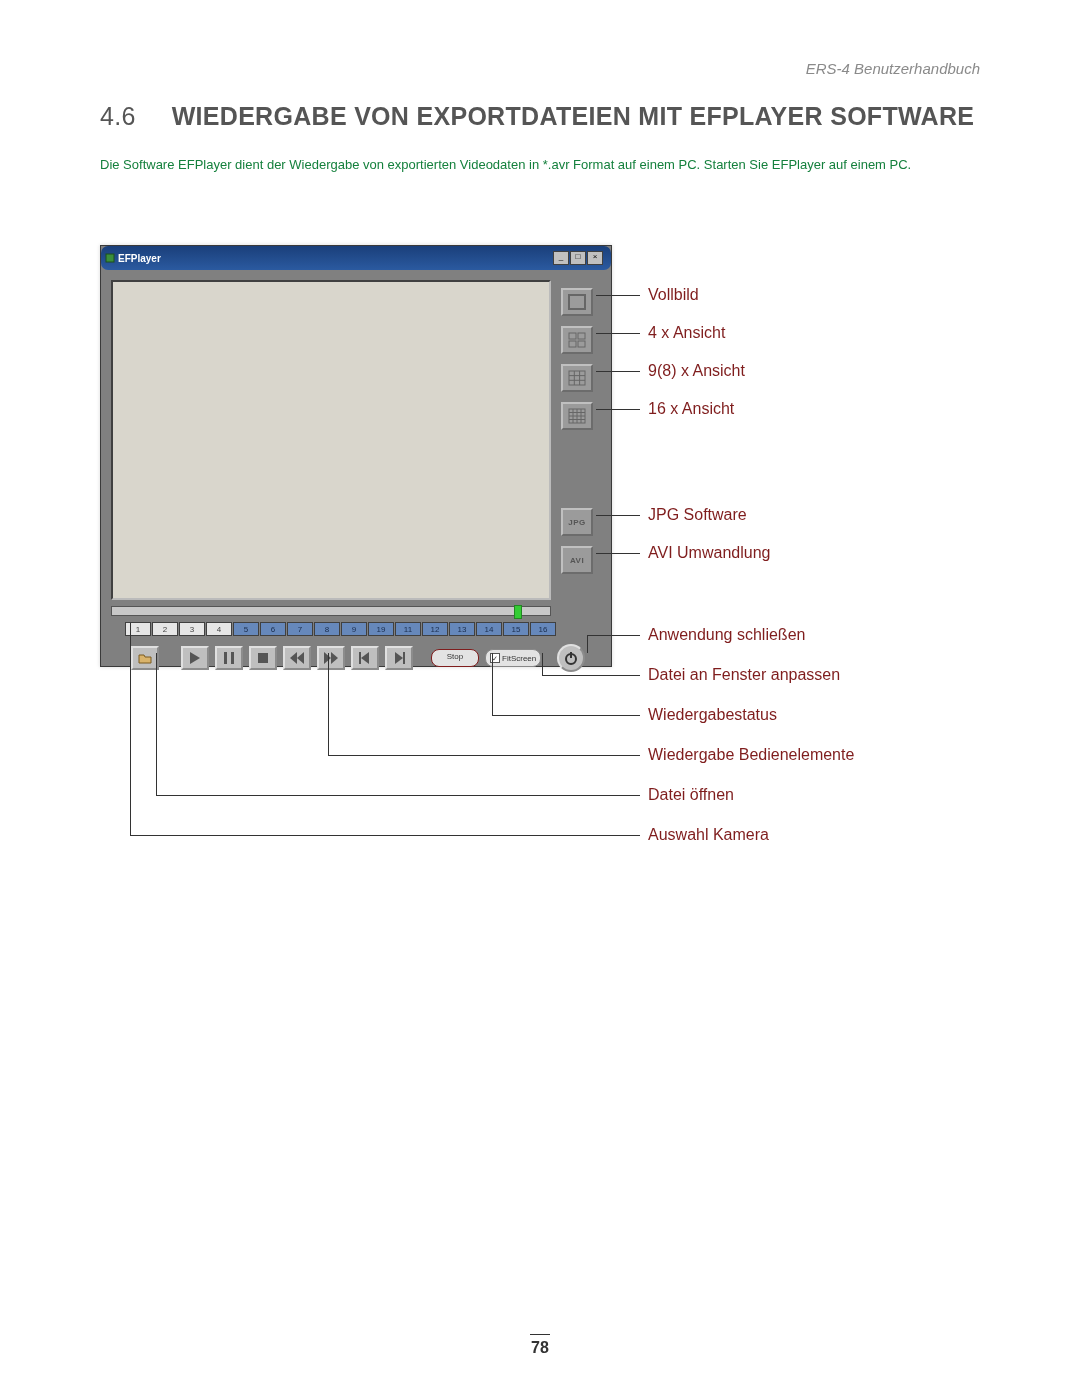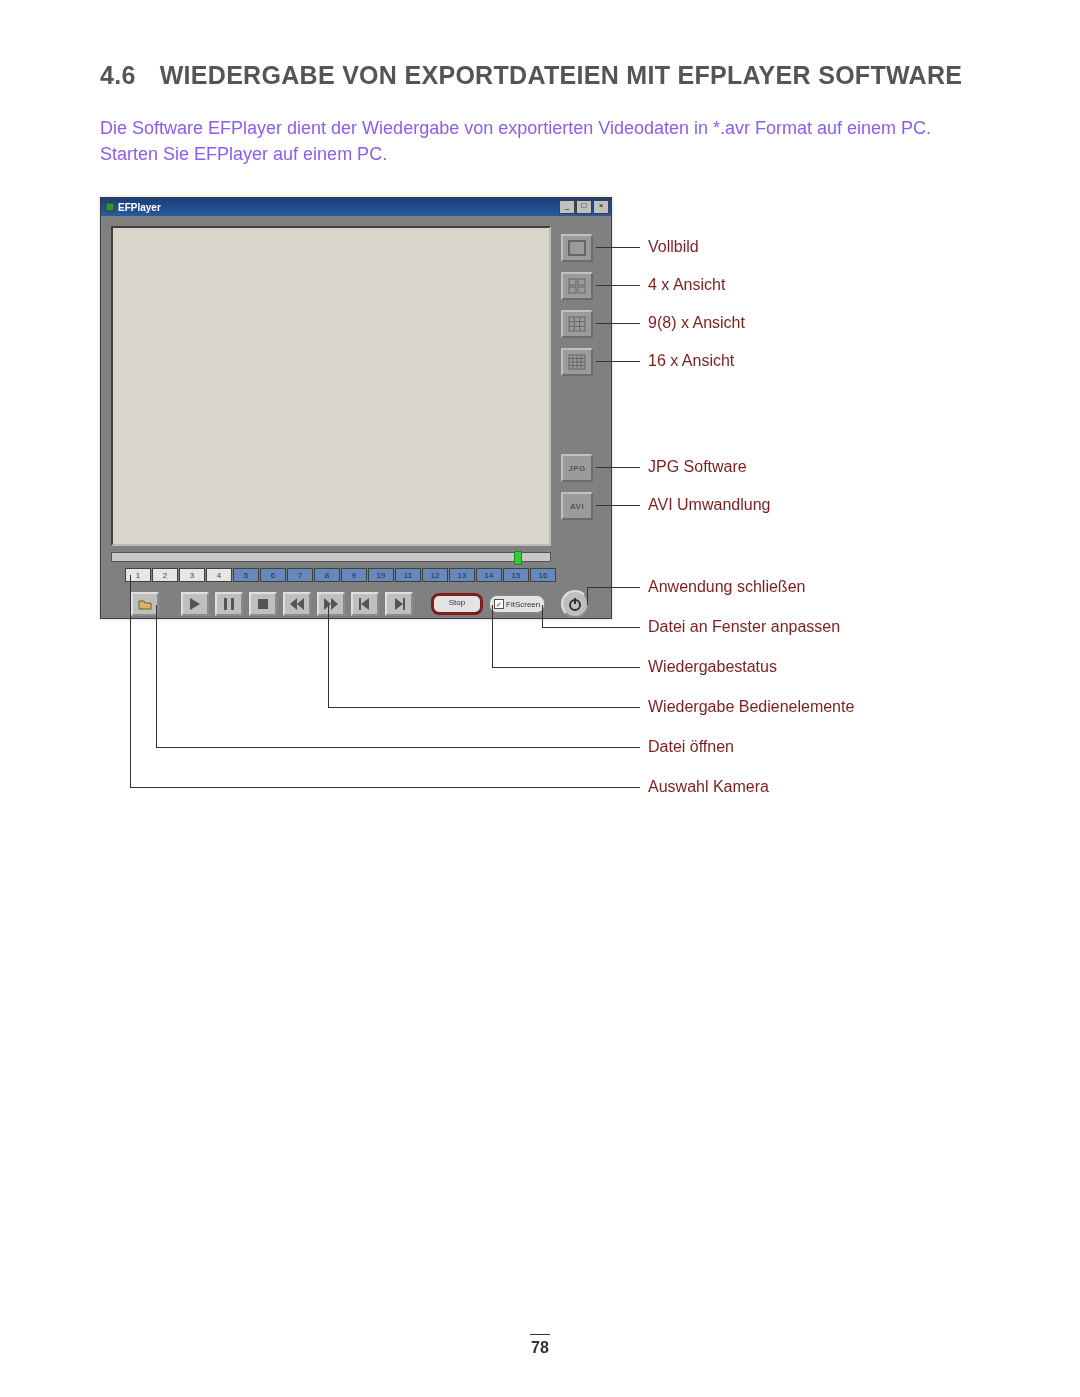--- a/index.html
+++ b/index.html
@@ -26,28 +26,28 @@
   h2.section-title {
     font-family: Arial, Helvetica, sans-serif;
     color: #555555;
     font-weight: 700;
     font-size: 25px;
     line-height: 1.25;
     margin: 0 0 24px 0;
     letter-spacing: 0.3px;
   }
   h2.section-title .num {
-    margin-right: 24px;
-    font-weight: 700;
+    margin-right: 36px;
+    font-weight: 400;
   }
   .body-text {
-    font-size: 18px;
-    color: #8b5cf6;
+    font-size: 13px;
+    color: #15803d;
     line-height: 1.45;
-    margin-bottom: 30px;
+    margin-bottom: 70px;
   }
   
   .diagram {
     position: relative;
     width: 880px;
     height: 700px;
     margin-left: 0;
   }
   
   .diagram svg.leads {
@@ -67,28 +67,29 @@
     left: 0;
     top: 0;
     width: 510px;
     height: 420px;
     background: #808080;
     border: 1px solid #3a3a3a;
     box-shadow: 0 0 4px rgba(0,0,0,0.15);
     font-family: Tahoma, Arial, sans-serif;
   }
   .title-bar {
-    height: 18px;
+    height: 24px;
     background: linear-gradient(#1a3f7a, #2b5aa0);
     color: #ffffff;
     font-size: 10px;
     display: flex;
     align-items: center;
-    padding: 0 2px 0 4px;
-    box-sizing: border-box;
+    padding: 0 8px 0 4px;
+    box-sizing: border-box;
+    border-radius: 7px;
   }
   .title-bar .title-icon {
     width: 10px; height: 10px;
     margin-right: 3px;
   }
   .title-bar .title-text {
     flex: 1;
     font-weight: bold;
   }
   .win-btn {
@@ -172,21 +173,21 @@
     box-sizing: border-box;
     display: flex;
     align-items: center;
     justify-content: center;
   }
   .ctl-btn svg { display:block; }
   .status-pill {
     width: 46px; height: 16px;
     border-radius: 8px;
     background: #e3e3e3;
-    border: 3px solid #7f1d1d;
+    border: 1px solid #7f1d1d;
     font-size: 8px;
     line-height: 14px;
     text-align: center;
     color: #333;
   }
   .fit-box {
     display: flex; align-items: center;
     gap: 2px;
     background: #e3e3e3;
     border: 1px solid #888;
@@ -253,20 +254,21 @@
     width: 20px; height: 1px;
     background: #333;
     margin: 0 auto 4px auto;
   }
 </style>
 </head>
 <body>
 
 <div class="page">
 
+  <div class="doc-header">ERS-4 Benutzerhandbuch</div>
 
   <h2 class="section-title">
     <span class="num">4.6</span><span>WIEDERGABE VON EXPORTDATEIEN MIT EFPLAYER SOFTWARE</span>
   </h2>
 
   <div class="body-text">Die Software EFPlayer dient der Wiedergabe von exportierten Videodaten in *.avr Format auf einem PC. Starten Sie EFPlayer auf einem PC.</div>
 
   <div class="diagram">
 
     <div class="app-window">

